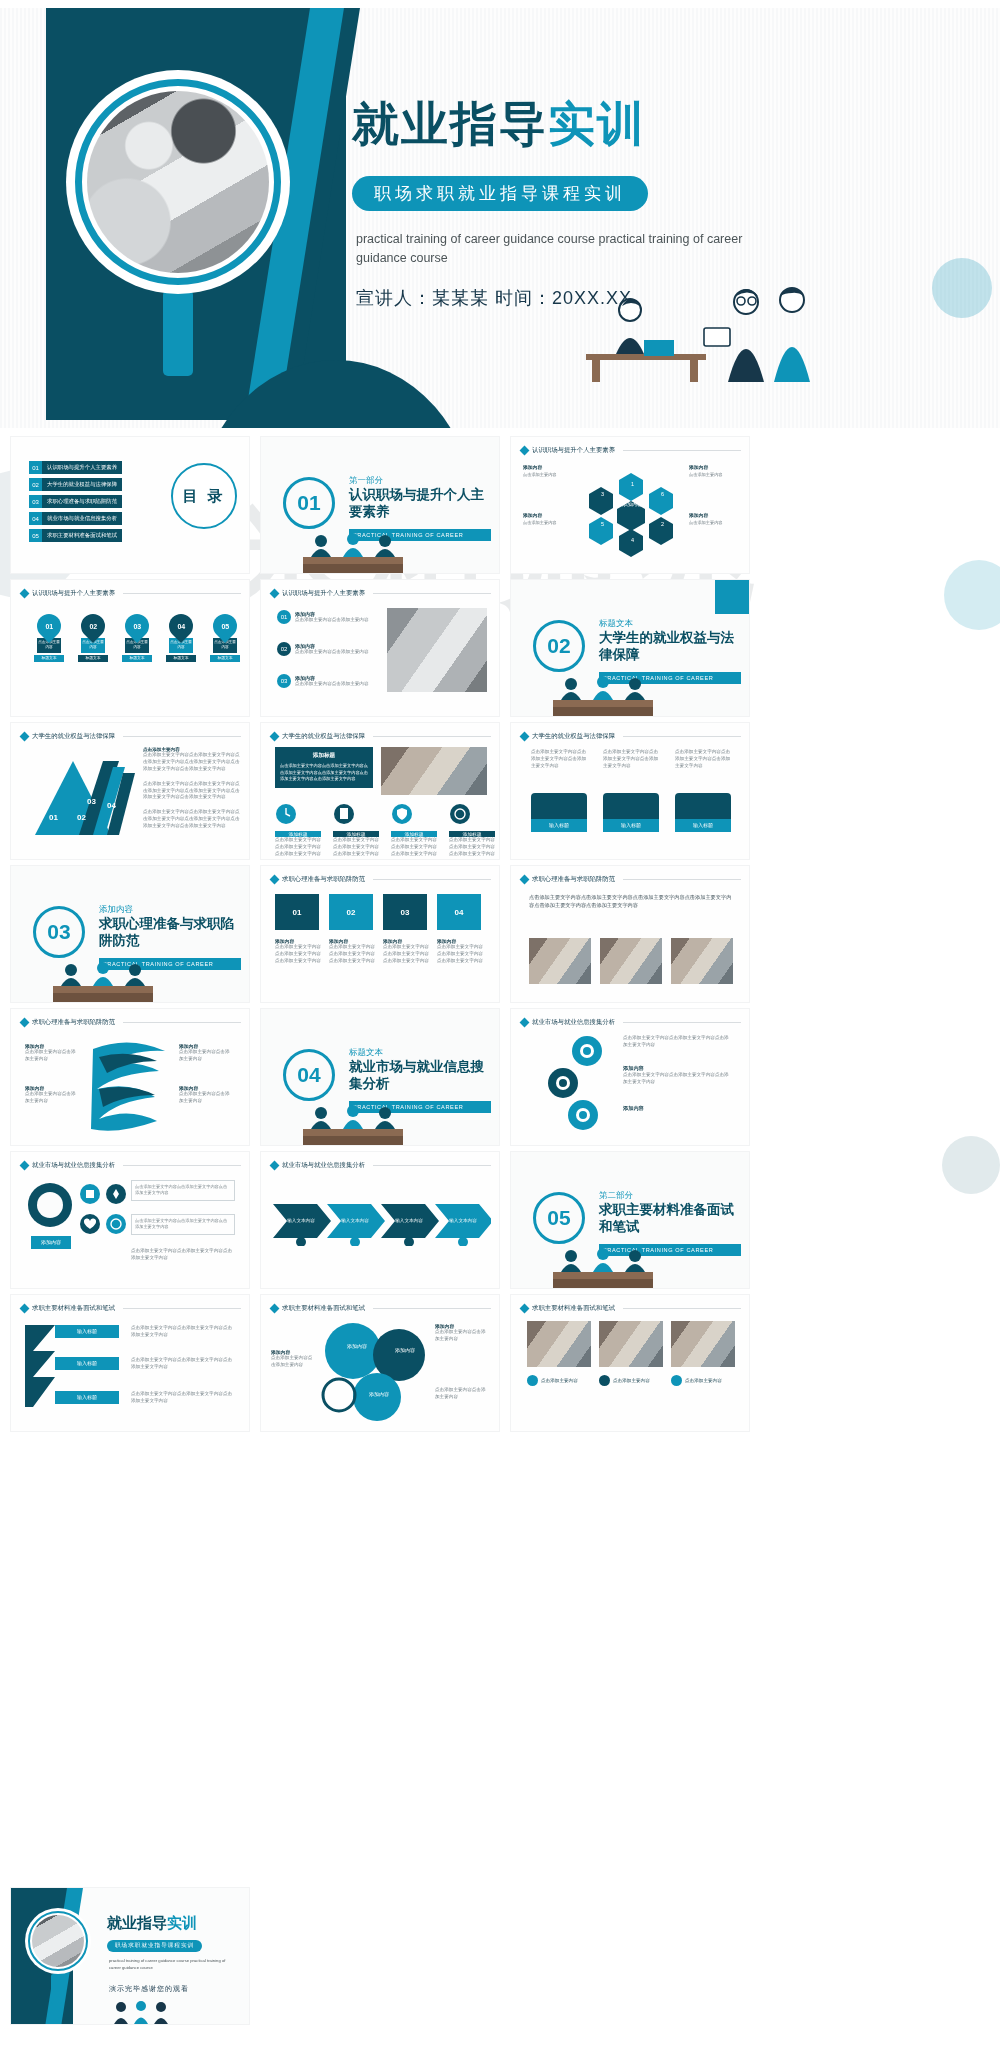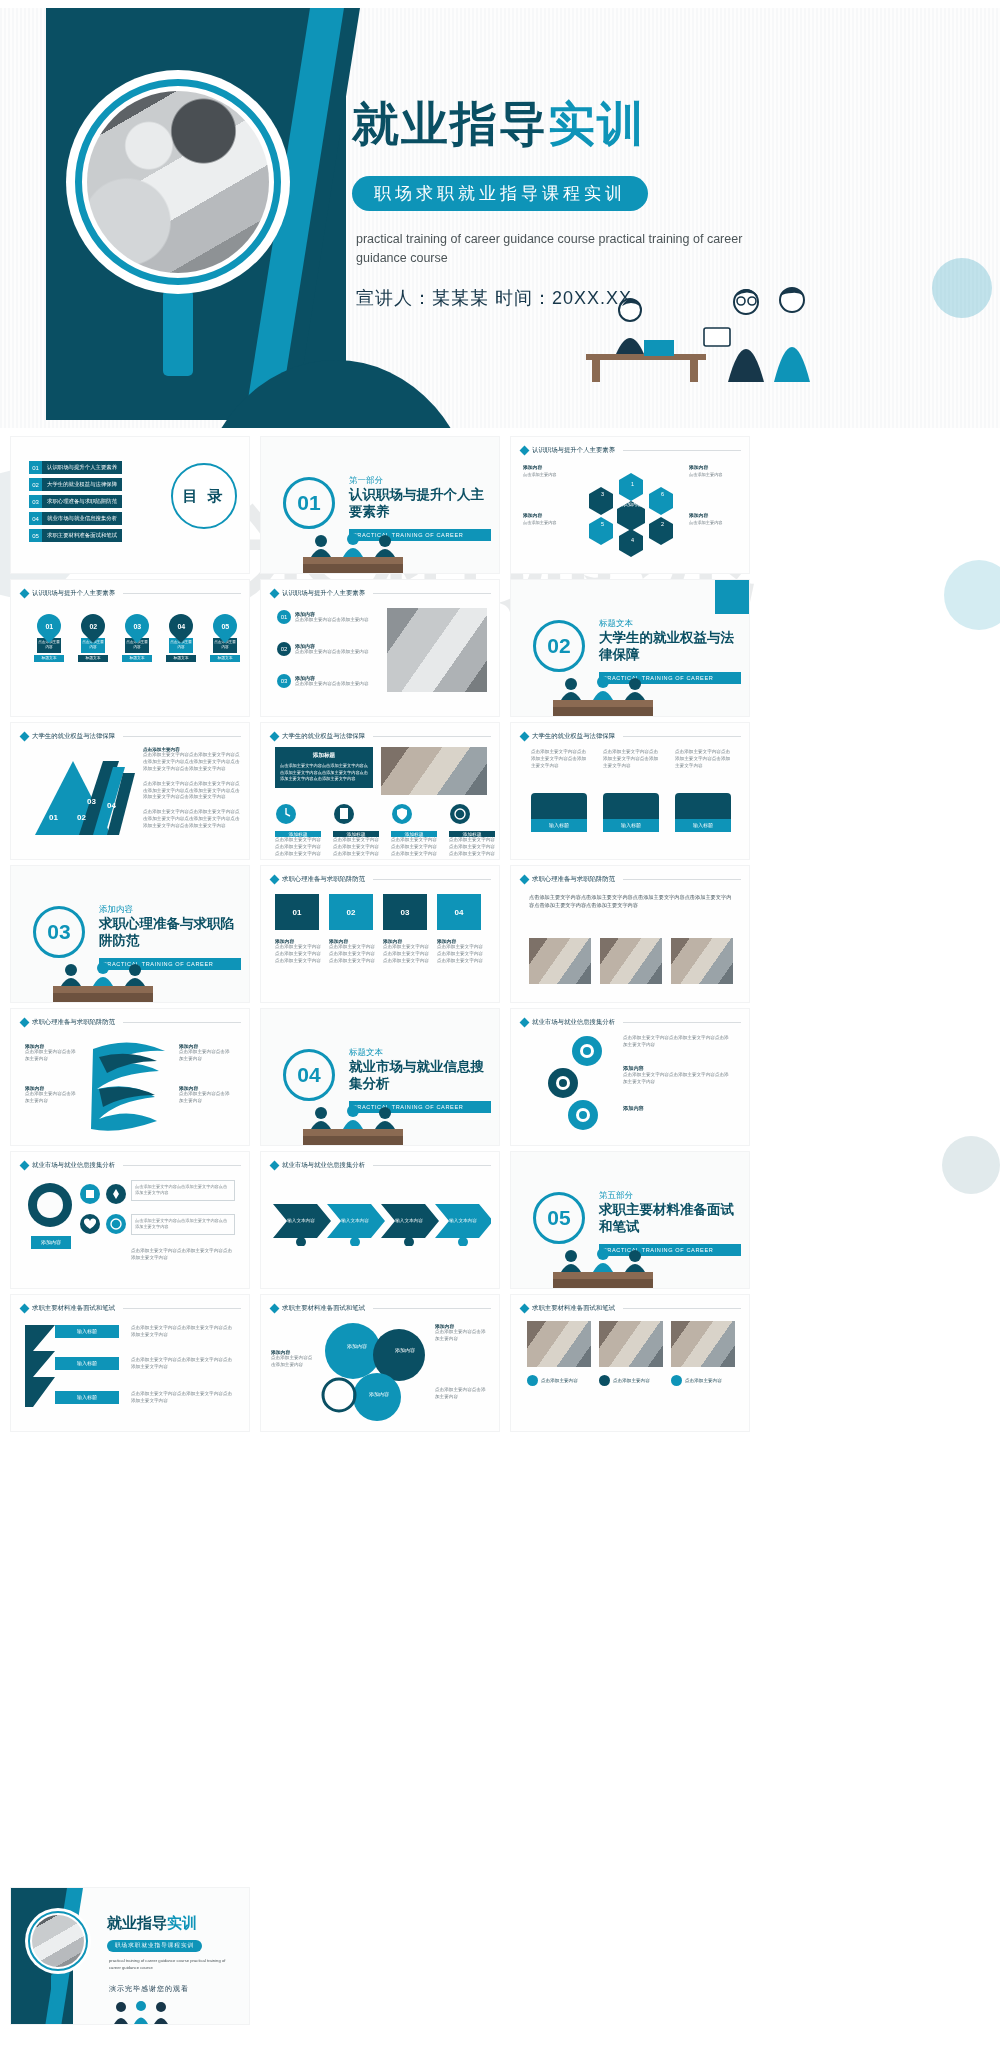--- a/index.html
+++ b/index.html
@@ -703,21 +703,21 @@
             <circle cx="192" cy="42" r="5" fill="#0e94b8"></circle>
         </svg>
         <div class="arrowchev" style="left:16px; top:55px; width:48px;">输入文本内容</div>
         <div class="arrowchev" style="left:70px; top:55px; width:48px;">输入文本内容</div>
         <div class="arrowchev" style="left:124px; top:55px; width:48px;">输入文本内容</div>
         <div class="arrowchev" style="left:178px; top:55px; width:48px;">输入文本内容</div>
       </div>
 
       <div class="thumb c2 sec">
         <div class="sec-ring">05</div>
-        <div class="sec-sub">第五部分</div>
+        <div class="sec-sub">第二部分</div>
         <div class="sec-title">求职主要材料准备面试和笔试</div>
         <div class="sec-bar" style="top:92px;">PRACTICAL TRAINING OF CAREER</div>
         <svg class="sec-people" viewBox="0 0 118 44">
           <rect x="8" y="28" width="100" height="7" fill="#8b6a52"></rect>
             <rect x="8" y="35" width="100" height="9" fill="#6d523f"></rect>
           <circle cx="26" cy="12" r="6" class="dark"></circle>
             <path d="M16 28 q10 -16 20 0z" class="dark"></path>
           <circle cx="58" cy="10" r="6" class="blue"></circle>
             <path d="M48 28 q10 -18 20 0z" class="blue"></path>
           <circle cx="90" cy="12" r="6" class="dark"></circle>

